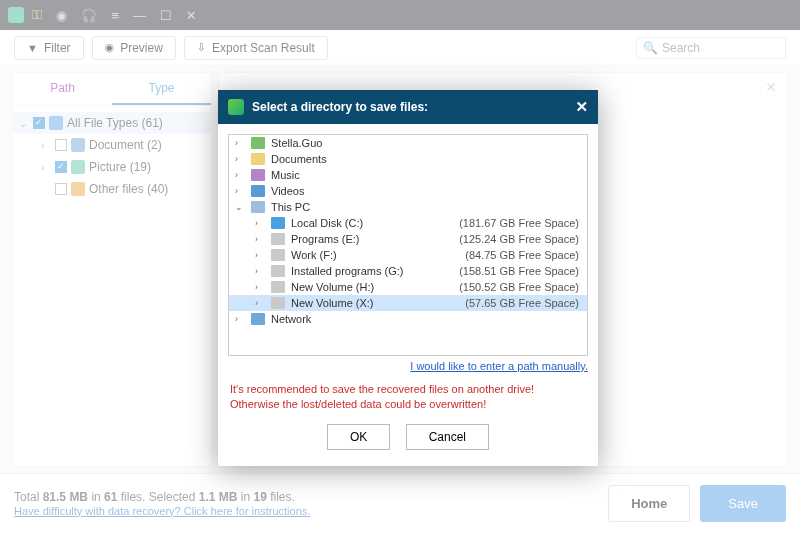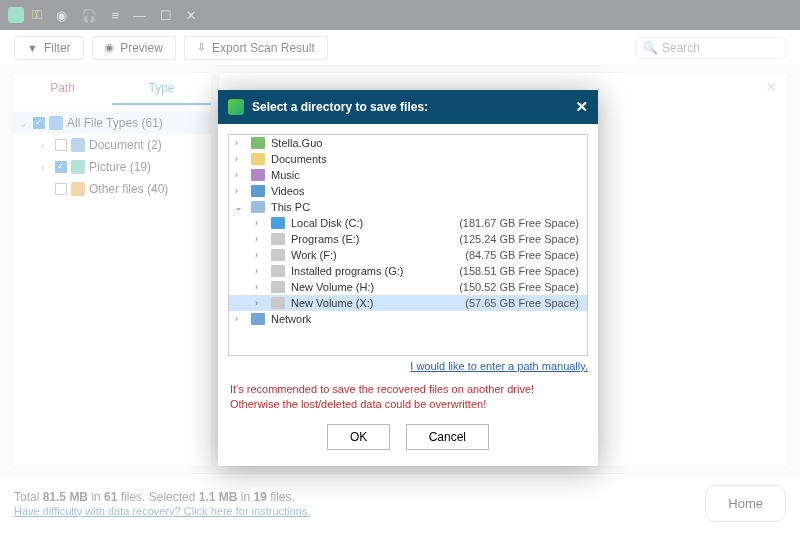--- a/index.html
+++ b/index.html
@@ -45,21 +45,21 @@
   .folder-thumb::before { content: ""; position: absolute; top: -8px; left: 0; width: 22px; height: 8px; background: #efd27a; border-radius: 2px 2px 0 0; }
   .meta-table { text-align: left; font-size: 12px; margin: 0 auto; width: 180px; }
   .meta-table div { display: flex; padding: 3px 0; }
   .meta-table .k { width: 90px; color: #555; }
   .meta-table .v { color: #555; }
 
   .footer { position: absolute; bottom: 0; left: 0; right: 0; height: 60px; border-top: 1px solid #e6e6e6; display: flex; align-items: center; padding: 0 14px; background: #fefefe; }
   .footer .info { font-size: 12px; color: #444; }
   .footer .info a { color: #2a72c0; text-decoration: underline; font-size: 11px; }
   .footer .actions { margin-left: auto; display: flex; gap: 10px; }
-  .btn-home { background: #fff; border: 1px solid #ccc; border-radius: 10px; padding: 10px 22px; font-size: 13px; cursor: pointer; }
+  .btn-home { background: #fff; border: 1px solid #ccc; border-radius: 3px; padding: 10px 22px; font-size: 13px; cursor: pointer; font-weight: bold; }
   .btn-save { background: #4a9ae4; color: #fff; border: none; border-radius: 3px; padding: 10px 28px; font-size: 13px; cursor: pointer; }
 
   
   .overlay { position: absolute; inset: 0; background: rgba(255,255,255,0.55); }
   .dialog { position: absolute; top: 90px; left: 218px; width: 380px; background: #fff; box-shadow: 0 4px 30px rgba(0,0,0,0.35); border-radius: 2px; }
   .dlg-title { background: #0c4a6e; color: #fff; padding: 8px 10px; display: flex; align-items: center; font-size: 12px; font-weight: 600; }
   .dlg-title .dlg-logo { width: 16px; height: 16px; background: linear-gradient(135deg,#6c4,#2a7); border-radius: 3px; margin-right: 8px; }
   .dlg-title .close { margin-left: auto; font-size: 15px; cursor: pointer; color: #fff; font-weight: bold; }
   .dlg-body { padding: 10px; }
   .dir-box { border: 1px solid #ccc; height: 222px; overflow: hidden; font-size: 11px; }
@@ -184,20 +184,21 @@
 
 <div class="footer">
   <div class="info">
     <div>
       <span>Total </span><b>81.5 MB</b><span> in </span><b>61</b><span> files.  Selected </span><b>1.1 MB</b><span> in </span><b>19</b><span> files.</span>
     </div>
     <a>Have difficulty with data recovery? Click here for instructions.</a>
   </div>
   <div class="actions">
     <button class="btn-home">Home</button>
+    <button class="btn-save">Save</button>
   </div>
 </div>
 
 <div class="overlay"></div>
 
 <div class="dialog">
   <div class="dlg-title">
     <span class="dlg-logo"></span>
     <span>Select a directory to save files:</span>
     <span class="close">✕</span>

